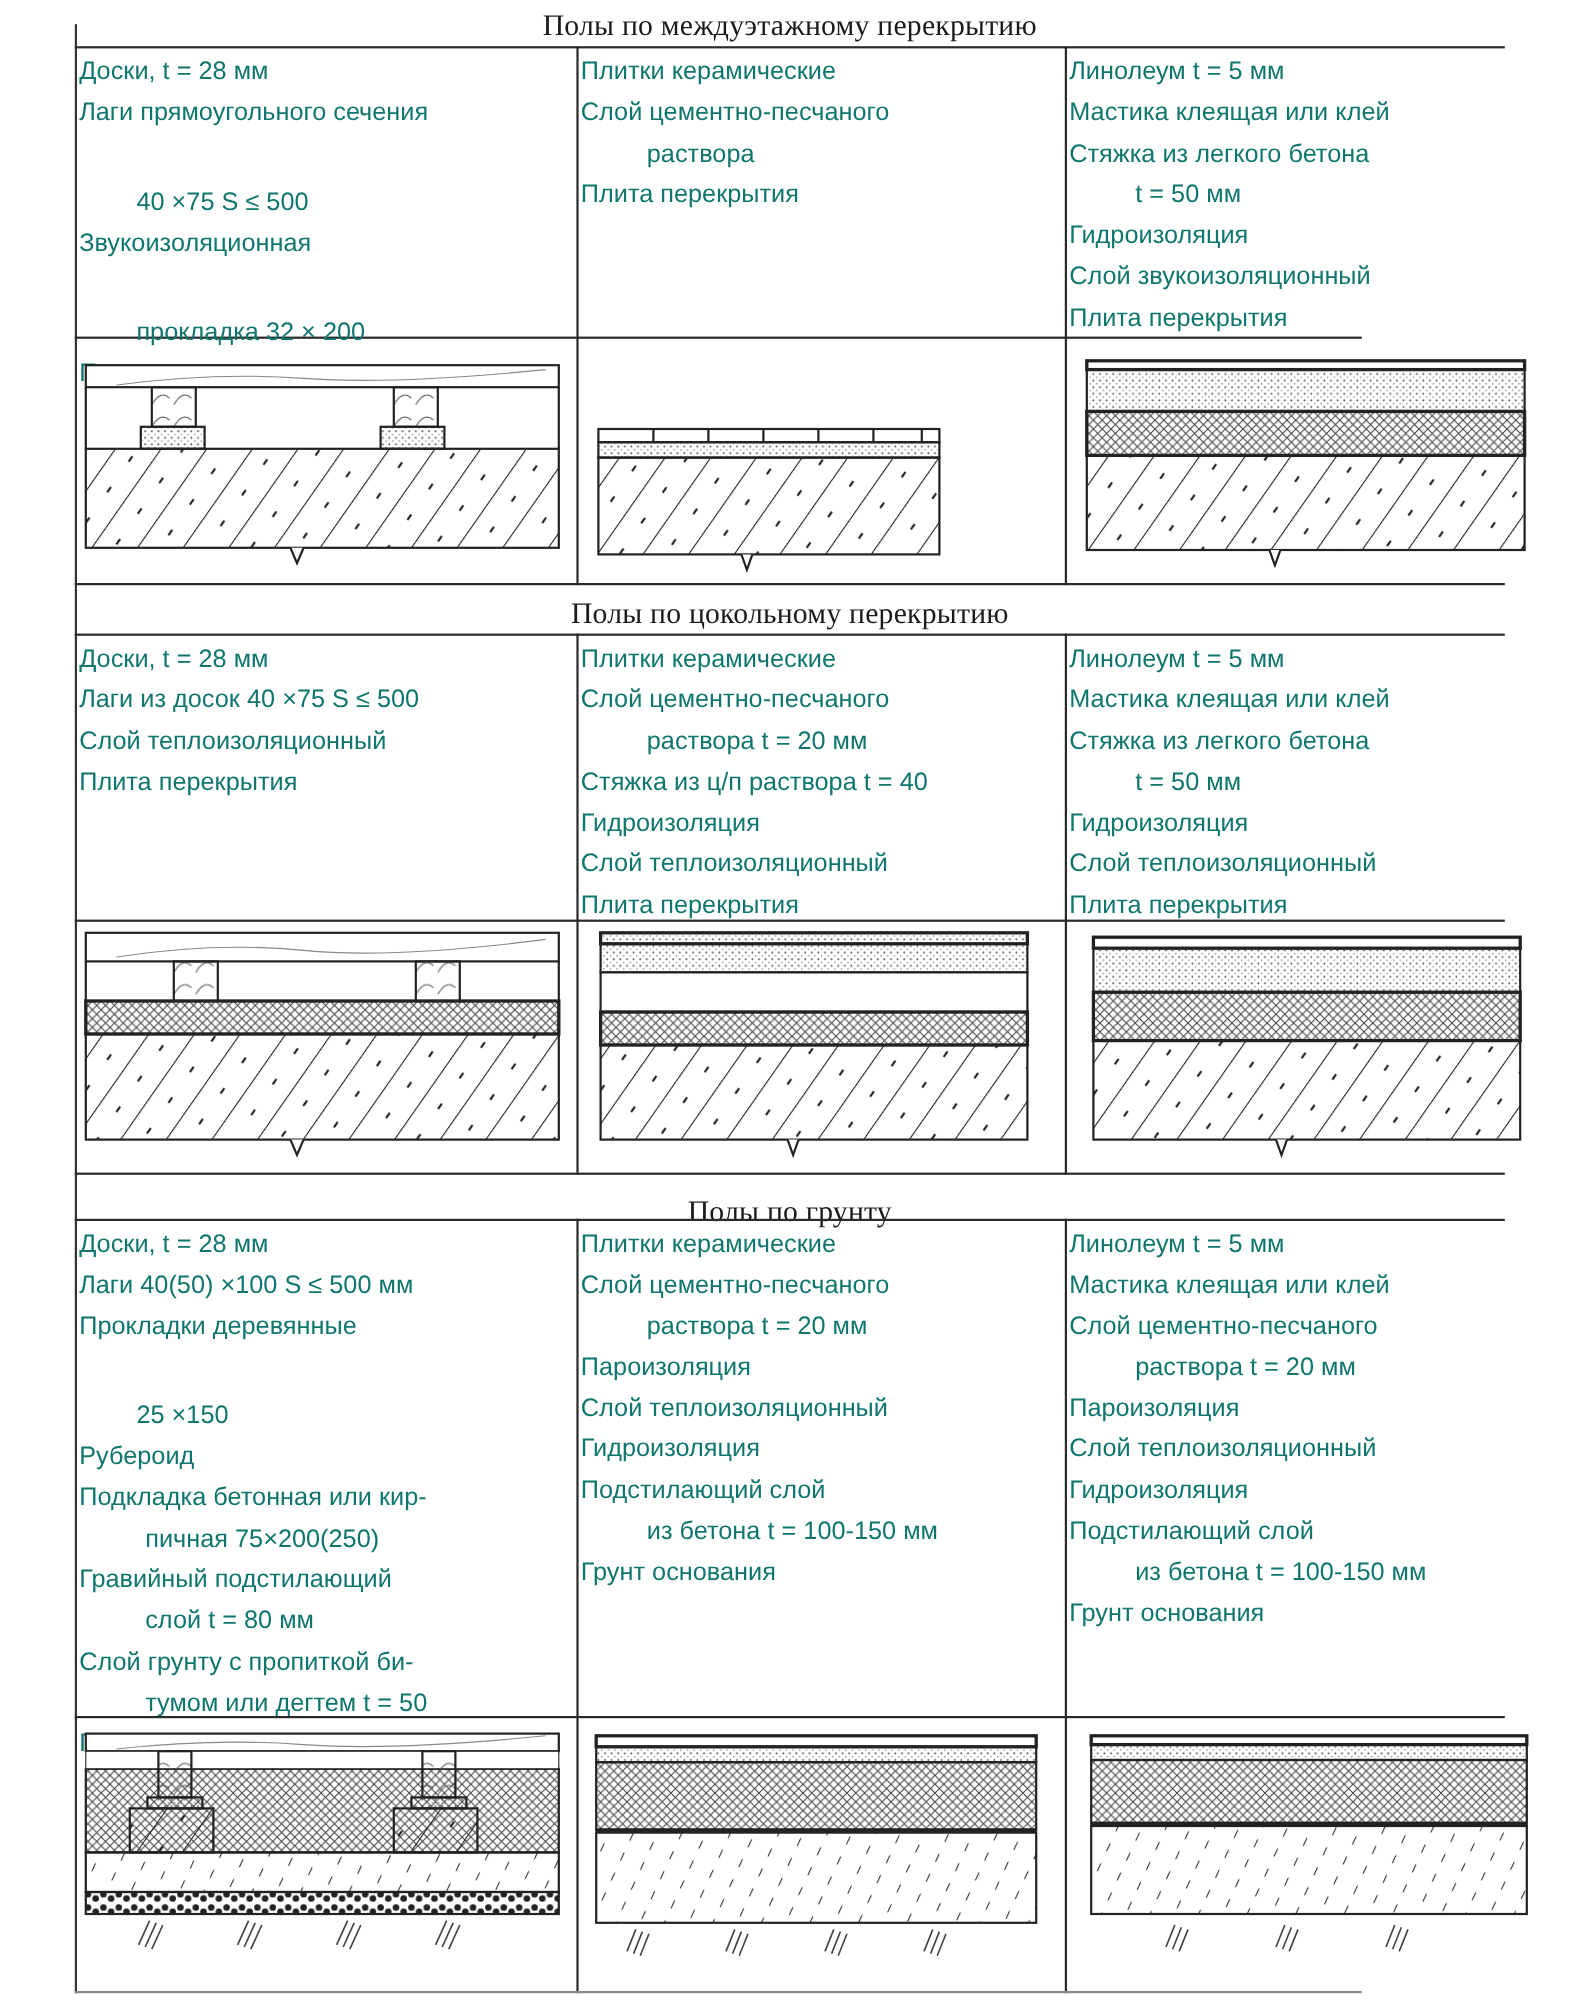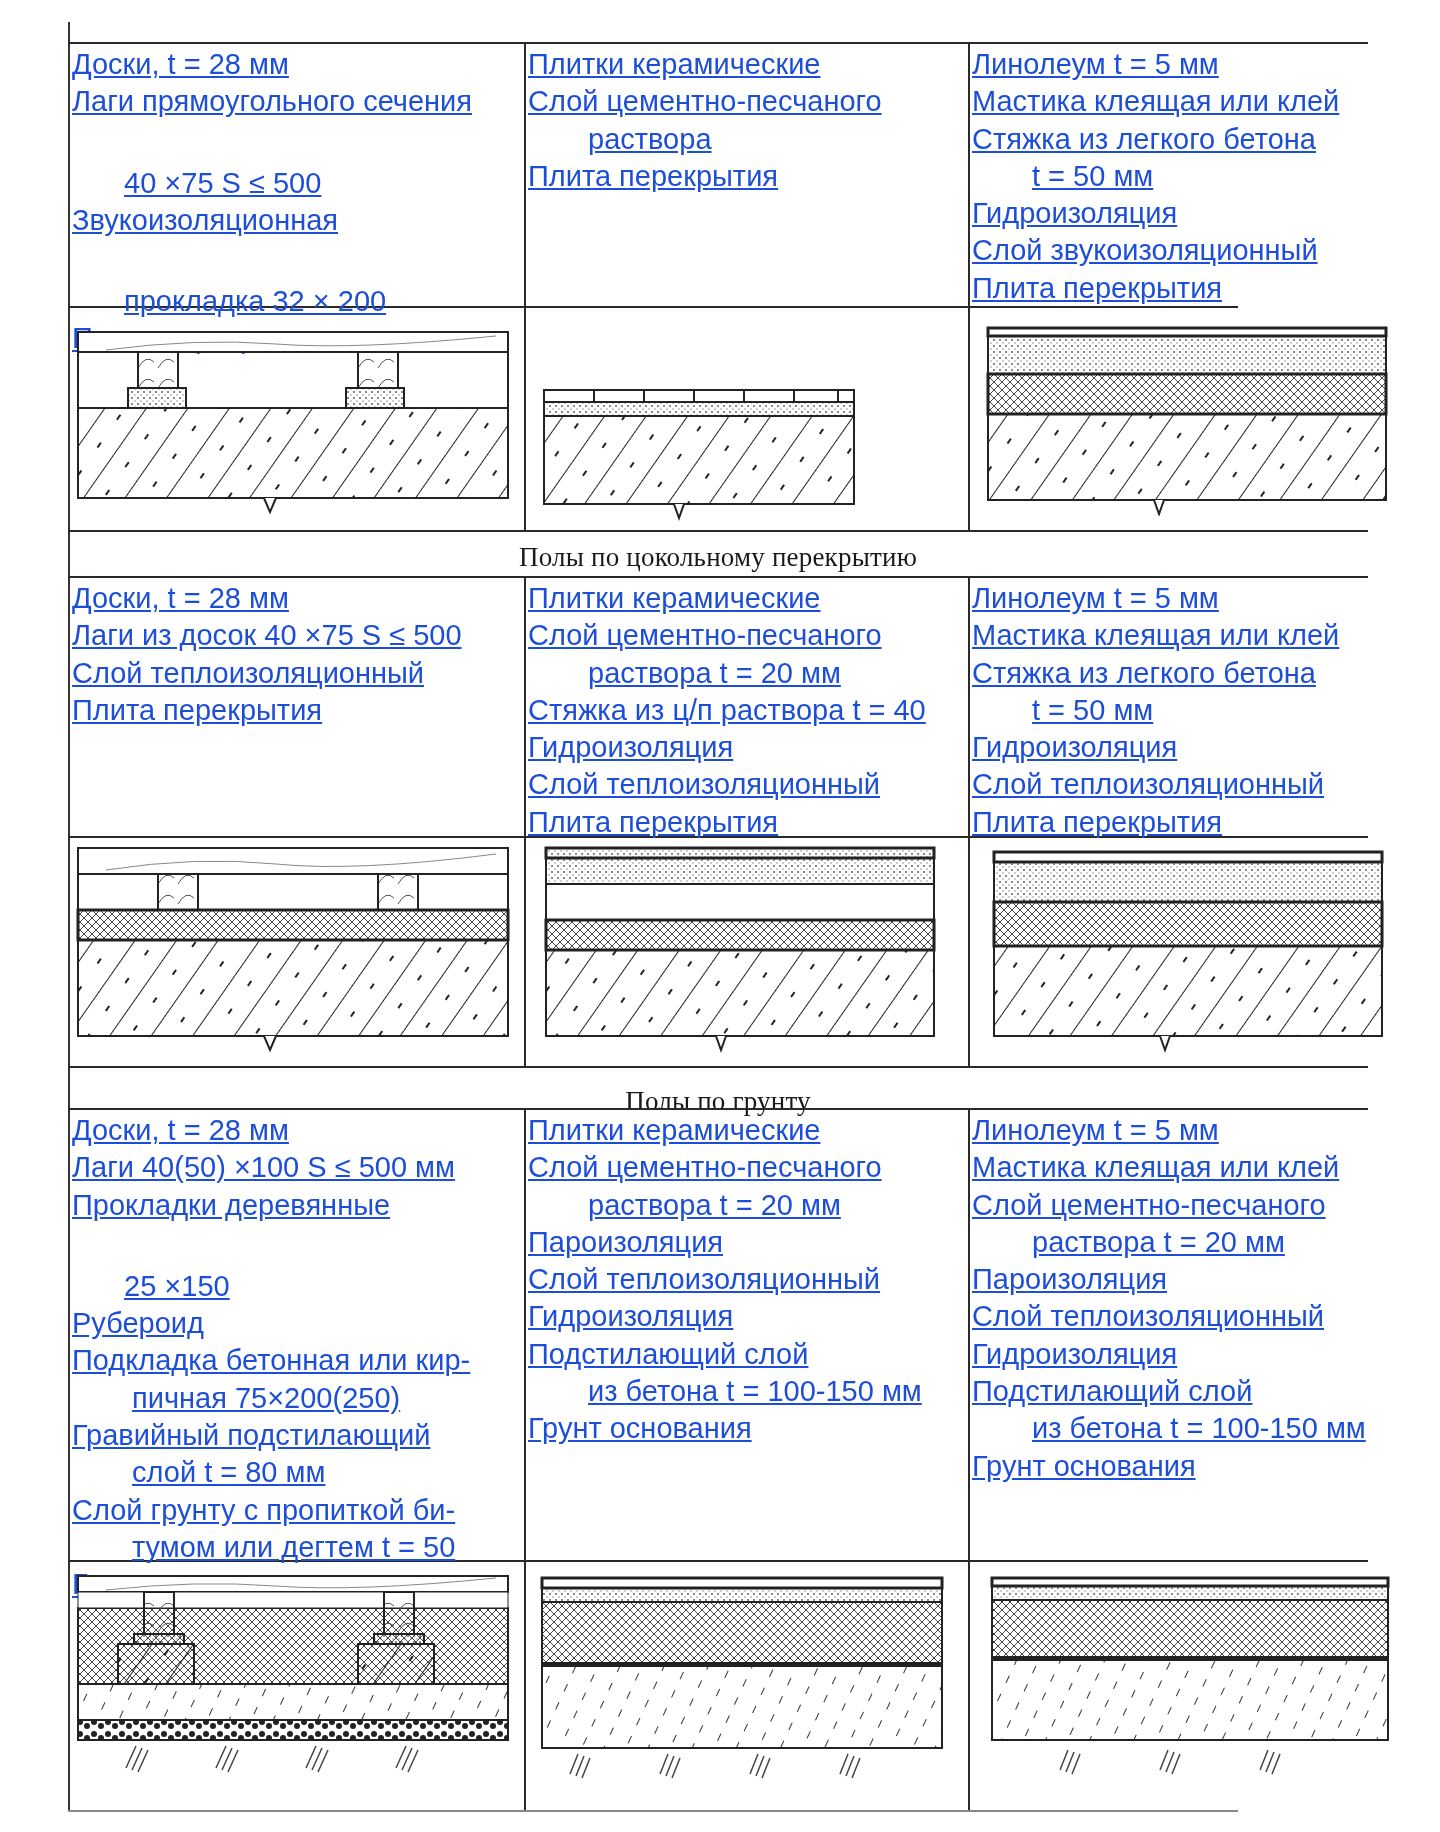--- a/index.html
+++ b/index.html
@@ -4,34 +4,35 @@
 <style>
   html, body { margin: 0; padding: 0; background: #ffffff; }
   body { width: 1440px; height: 1832px; position: relative; overflow: hidden;
          font-family: "Liberation Sans", "DejaVu Sans", sans-serif; color: #1a1a1a; }
   .page { position: absolute; left: 0; top: 0; width: 1440px; height: 1832px; }
   .frame-left { position: absolute; left: 68px; top: 22px; width: 2px; height: 1790px; background: #333; }
   .hline { position: absolute; height: 2px; background: #2a2a2a; left: 68px; width: 1300px; }
   .vline { position: absolute; width: 2px; background: #2a2a2a; }
   .section-title { position: absolute; left: 68px; width: 1300px; text-align: center;
         font-family: "Liberation Serif", "DejaVu Serif", serif; font-size: 27px; line-height: 34px; color: #1a1a1a; letter-spacing: 0.2px; }
-  .cell { position: absolute; font-size: 29px; line-height: 37.3px; color: #1d4ed8; white-space: nowrap; text-decoration: underline; }
+  .cell { position: absolute; font-size: 23px; line-height: 37.3px; color: #0f766e; white-space: nowrap; }
   .cell .ln { display: block; }
   .cell .ln.ind { padding-left: 52px; margin-top: 44px; }
   .cell .ln.ind2 { padding-left: 60px; }
   .drawing { position: absolute; }
   .drawing svg { display: block; }
 </style>
 </head>
 <body>
 
 <div class="page">
 
   <div class="frame-left"></div>
 
+  <div class="section-title" style="top:6px;">Полы по междуэтажному перекрытию</div>
   <div class="hline" style="top:42px;"></div>
   <div class="vline" style="left:524px; top:42px; height:490px;"></div>
   <div class="vline" style="left:968px; top:42px; height:490px;"></div>
   <div class="hline" style="top:306px; width:1170px;"></div>
   <div class="hline" style="top:530px;"></div>
 
   <div class="cell" style="left:72px; top:46px;">
     <span class="ln">Доски, t = 28 мм</span>
     <span class="ln">Лаги прямоугольного сечения</span>
     <span class="ln ind">40 ×75 S ≤ 500</span>

